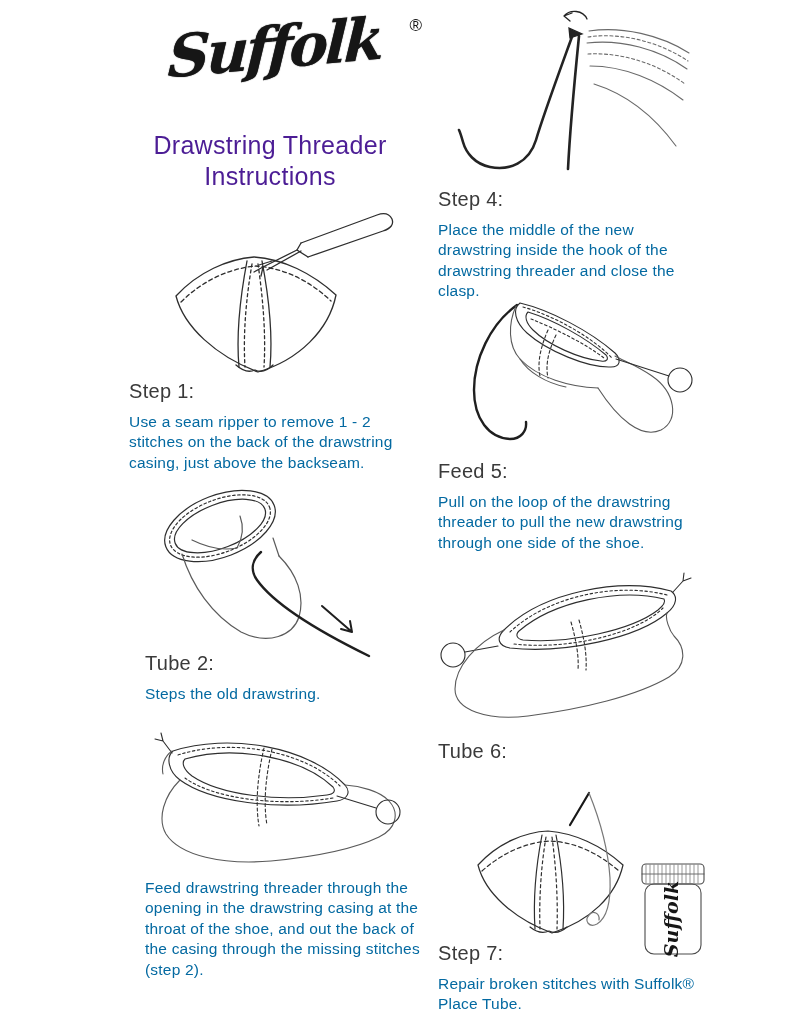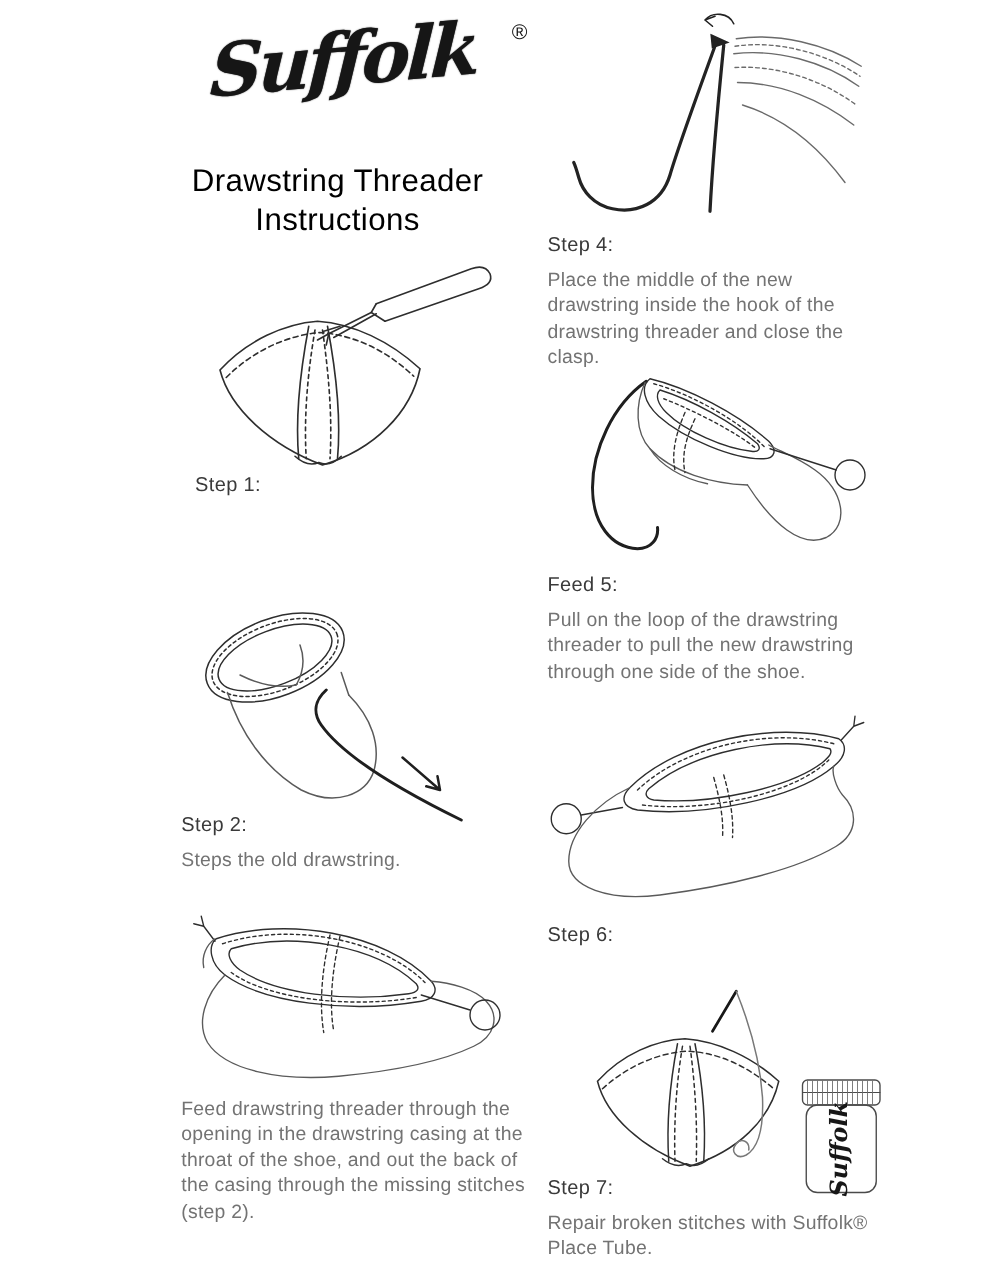--- a/index.html
+++ b/index.html
@@ -16,25 +16,25 @@
     font-size:58px;color:#161616;letter-spacing:-3px;
     transform:rotate(-5deg) skewX(-8deg);
     text-shadow:0 0 1px #161616;
   }
   .logo-reg{
     position:absolute;right:-14px;top:2px;font-size:17px;color:#161616;
     font-style:normal;font-weight:400;font-family:"Liberation Sans",sans-serif;
   }
   
   .title{left:108px;top:130px;width:324px;text-align:center;
-    font-size:25px;line-height:1.24;color:#000000;letter-spacing:0.3px;}
+    font-size:25px;line-height:1.24;color:#4c1d95;letter-spacing:0.3px;}
   
   .step p{margin:0;}
-  .step-label{font-size:16px;color:#3a3a3a;margin-bottom:9px !important;letter-spacing:0.3px;}
-  .step-text{font-size:15.5px;line-height:1.32;color:#737373;letter-spacing:0.2px;}
+  .step-label{font-size:20px;color:#3a3a3a;margin-bottom:9px !important;letter-spacing:0.3px;}
+  .step-text{font-size:15.5px;line-height:1.32;color:#0369a1;letter-spacing:0.2px;}
   svg{display:block;}
 </style>
 </head>
 <body>
 
 <div class="page">
 
   <div class="abs logo">
     <span class="logo-text">Suffolk</span>
     <span class="logo-reg">®</span>
@@ -215,45 +215,46 @@
       <g stroke="#4a4a4a" stroke-width="1.1">
         <rect x="204" y="78" width="62" height="20" rx="4"></rect>
         <path d="M204,88 H266" stroke-width="0.8"></path>
         <path stroke-width="0.7" stroke="#6a6a6a" d="M208,79 V97 M212,79 V97 M216,79 V97 M220,79 V97 M224,79 V97 M228,79 V97 M232,79 V97 M236,79 V97 M240,79 V97 M244,79 V97 M248,79 V97 M252,79 V97 M256,79 V97 M260,79 V97"></path>
         <rect x="207" y="98" width="56" height="70" rx="9"></rect>
         <text x="235" y="133" transform="rotate(-90 235 133)" text-anchor="middle" dominant-baseline="middle" font-family="'DejaVu Serif',serif" font-style="italic" font-weight="bold" font-size="19" fill="#171717" stroke="none">Suffolk</text>
       </g>
     </g>
   </svg>
 
-  <div class="abs step" style="left:156px;top:380px;width:300px">
+  <div class="abs step" style="left:129px;top:380px;width:300px">
     <p class="step-label">Step 1:</p>
+    <p class="step-text">Use a seam ripper to remove 1 - 2 stitches on the back of the drawstring casing, just above the backseam.</p>
   </div>
 
   <div class="abs step" style="left:145px;top:652px;width:300px">
-    <p class="step-label">Step 2:</p>
+    <p class="step-label">Tube 2:</p>
     <p class="step-text">Steps the old drawstring.</p>
   </div>
 
   <div class="abs step" style="left:145px;top:878px;width:282px">
     <p class="step-text">Feed drawstring threader through the opening in the drawstring casing at the throat of the shoe, and out the back of the casing through the missing stitches (step 2).</p>
   </div>
 
   <div class="abs step" style="left:438px;top:188px;width:272px">
     <p class="step-label">Step 4:</p>
     <p class="step-text">Place the middle of the new drawstring inside the hook of the drawstring threader and close the clasp.</p>
   </div>
 
   <div class="abs step" style="left:438px;top:460px;width:290px">
     <p class="step-label">Feed 5:</p>
     <p class="step-text">Pull on the loop of the drawstring threader to pull the new drawstring through one side of the shoe.</p>
   </div>
 
   <div class="abs step" style="left:438px;top:740px;width:300px">
-    <p class="step-label">Step 6:</p>
+    <p class="step-label">Tube 6:</p>
   </div>
 
   <div class="abs step" style="left:438px;top:942px;width:290px">
     <p class="step-label">Step 7:</p>
     <p class="step-text">Repair broken stitches with Suffolk® Place Tube.</p>
   </div>
 
 </div>
 
 </body></html>

